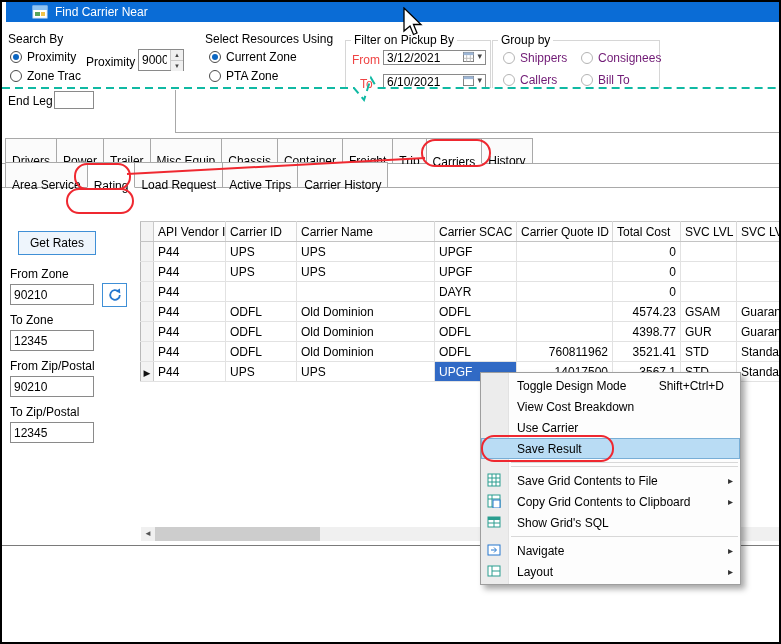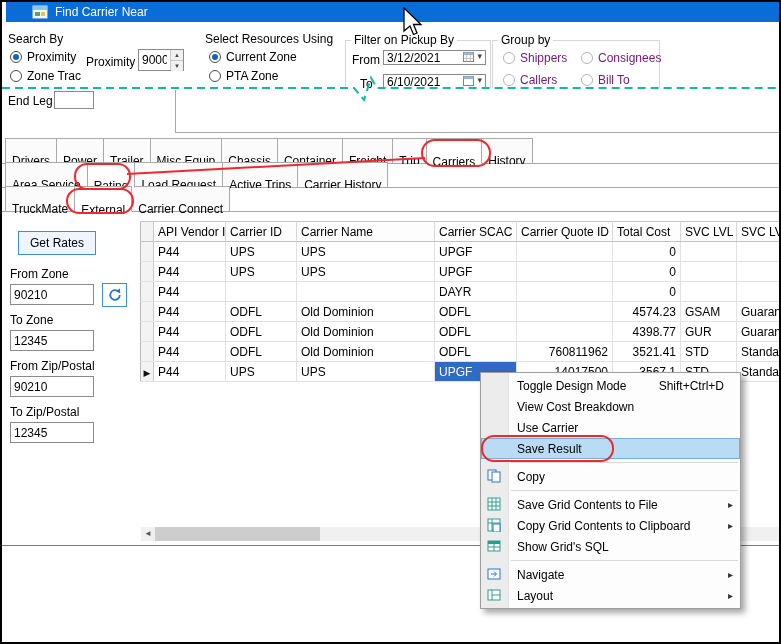--- a/index.html
+++ b/index.html
@@ -8,21 +8,21 @@
   .win{position:absolute;left:0;top:0;width:781px;height:644px;background:#fff;border:2px solid #000;overflow:hidden}
 
   
   .titlebar{position:absolute;left:4px;top:0;width:777px;height:20px;background:#0a6cd6;display:flex;align-items:center;gap:7px;padding-left:26px}
   .title{color:#fff;font-size:12px;white-space:nowrap}
 
   
   .toppanel{position:absolute;left:0;top:26px;width:777px;height:60px;background:#fff;overflow:hidden}
   .h{position:absolute;white-space:nowrap}
   .lbl{position:absolute;white-space:nowrap}
-  .gray{color:#000000}
+  .gray{color:#ef4444}
   .radio-row{position:absolute;display:flex;align-items:center;gap:5px;white-space:nowrap;cursor:default}
   .rdot{width:12px;height:12px;border:1px solid #4a4a4a;border-radius:50%;background:#fff;position:relative;flex:none}
   .rdot.on::after{content:"";position:absolute;left:2px;top:2px;right:2px;bottom:2px;background:#0b66c2;border-radius:50%}
   .radio-row.dis{color:#701a75}
   .radio-row.dis .rdot{border-color:#b4b4b4}
   .inp{position:absolute;border:1px solid #8a8a8a;background:#fff;font:12px "Liberation Sans",sans-serif;padding:0 3px;outline:none}
   .gb{position:absolute;border:1px solid #d6d6d6}
   .gbl{position:absolute;left:5px;top:-8px;background:#fff;padding:0 3px;white-space:nowrap}
   .spin{position:absolute;display:flex;border:1px solid #8a8a8a;background:#fff;height:22px}
   .spin input{border:none;width:31px;font:12px "Liberation Sans",sans-serif;padding:0 3px;outline:none}
@@ -182,25 +182,20 @@
     <span class="tab sel">Carriers</span>
     <span class="tab">History</span>
   </div>
   <div class="tabrow" style="top:162px">
     <span class="tab">Area Service</span>
     <span class="tab sel">Rating</span>
     <span class="tab">Load Request</span>
     <span class="tab">Active Trips</span>
     <span class="tab">Carrier History</span>
   </div>
-  <div class="tabrow" style="top:186px">
-    <span class="tab">TruckMate</span>
-    <span class="tab sel">External</span>
-    <span class="tab">Carrier Connect</span>
-  </div>
 
   <button class="btn" style="left:16px;top:229px;width:78px;height:24px">Get Rates</button>
 
   <span class="lbl" style="left:8px;top:265px">From Zone</span>
   <input class="inp" style="left: 8px; top: 282px; width: 84px; height: 21px;" value="90210">
   <div class="iconbtn" style="left:100px;top:281px;width:25px;height:24px">
     <svg width="16" height="16" viewBox="0 0 16 16">
       <path d="M12.8 8a4.8 4.8 0 1 1-1.4-3.4" fill="none" stroke="#2577ce" stroke-width="1.8"></path>
       <polygon points="12.9,1.4 13.2,6.4 8.8,4.1" fill="#2577ce"></polygon>
     </svg>
@@ -336,29 +331,20 @@
     <div class="mi">
       <span class="mlabel">View Cost Breakdown</span>
     </div>
     <div class="mi">
       <span class="mlabel">Use Carrier</span>
     </div>
     <div class="mi hl">
       <span class="mlabel">Save Result</span>
     </div>
     <div class="msep"></div>
-    <div class="mi">
-      <span class="micon">
-        <svg width="14" height="14" viewBox="0 0 14 14">
-            <rect x="1" y="1" width="8" height="10" fill="#fff" stroke="#2577ce"></rect>
-            <rect x="5" y="3" width="8" height="10" fill="#fff" stroke="#2577ce"></rect>
-          </svg>
-      </span>
-      <span class="mlabel">Copy</span>
-    </div>
     <div class="msep"></div>
     <div class="mi">
       <span class="micon">
         <svg width="14" height="14" viewBox="0 0 14 14">
             <rect x="1" y="1" width="12" height="12" fill="#fff" stroke="#2a9d8f"></rect>
             <line x1="1" y1="5" x2="13" y2="5" stroke="#2a9d8f"></line>
             <line x1="1" y1="9" x2="13" y2="9" stroke="#2a9d8f"></line>
             <line x1="5" y1="1" x2="5" y2="13" stroke="#2a9d8f"></line>
             <line x1="9" y1="1" x2="9" y2="13" stroke="#2a9d8f"></line>
           </svg>

